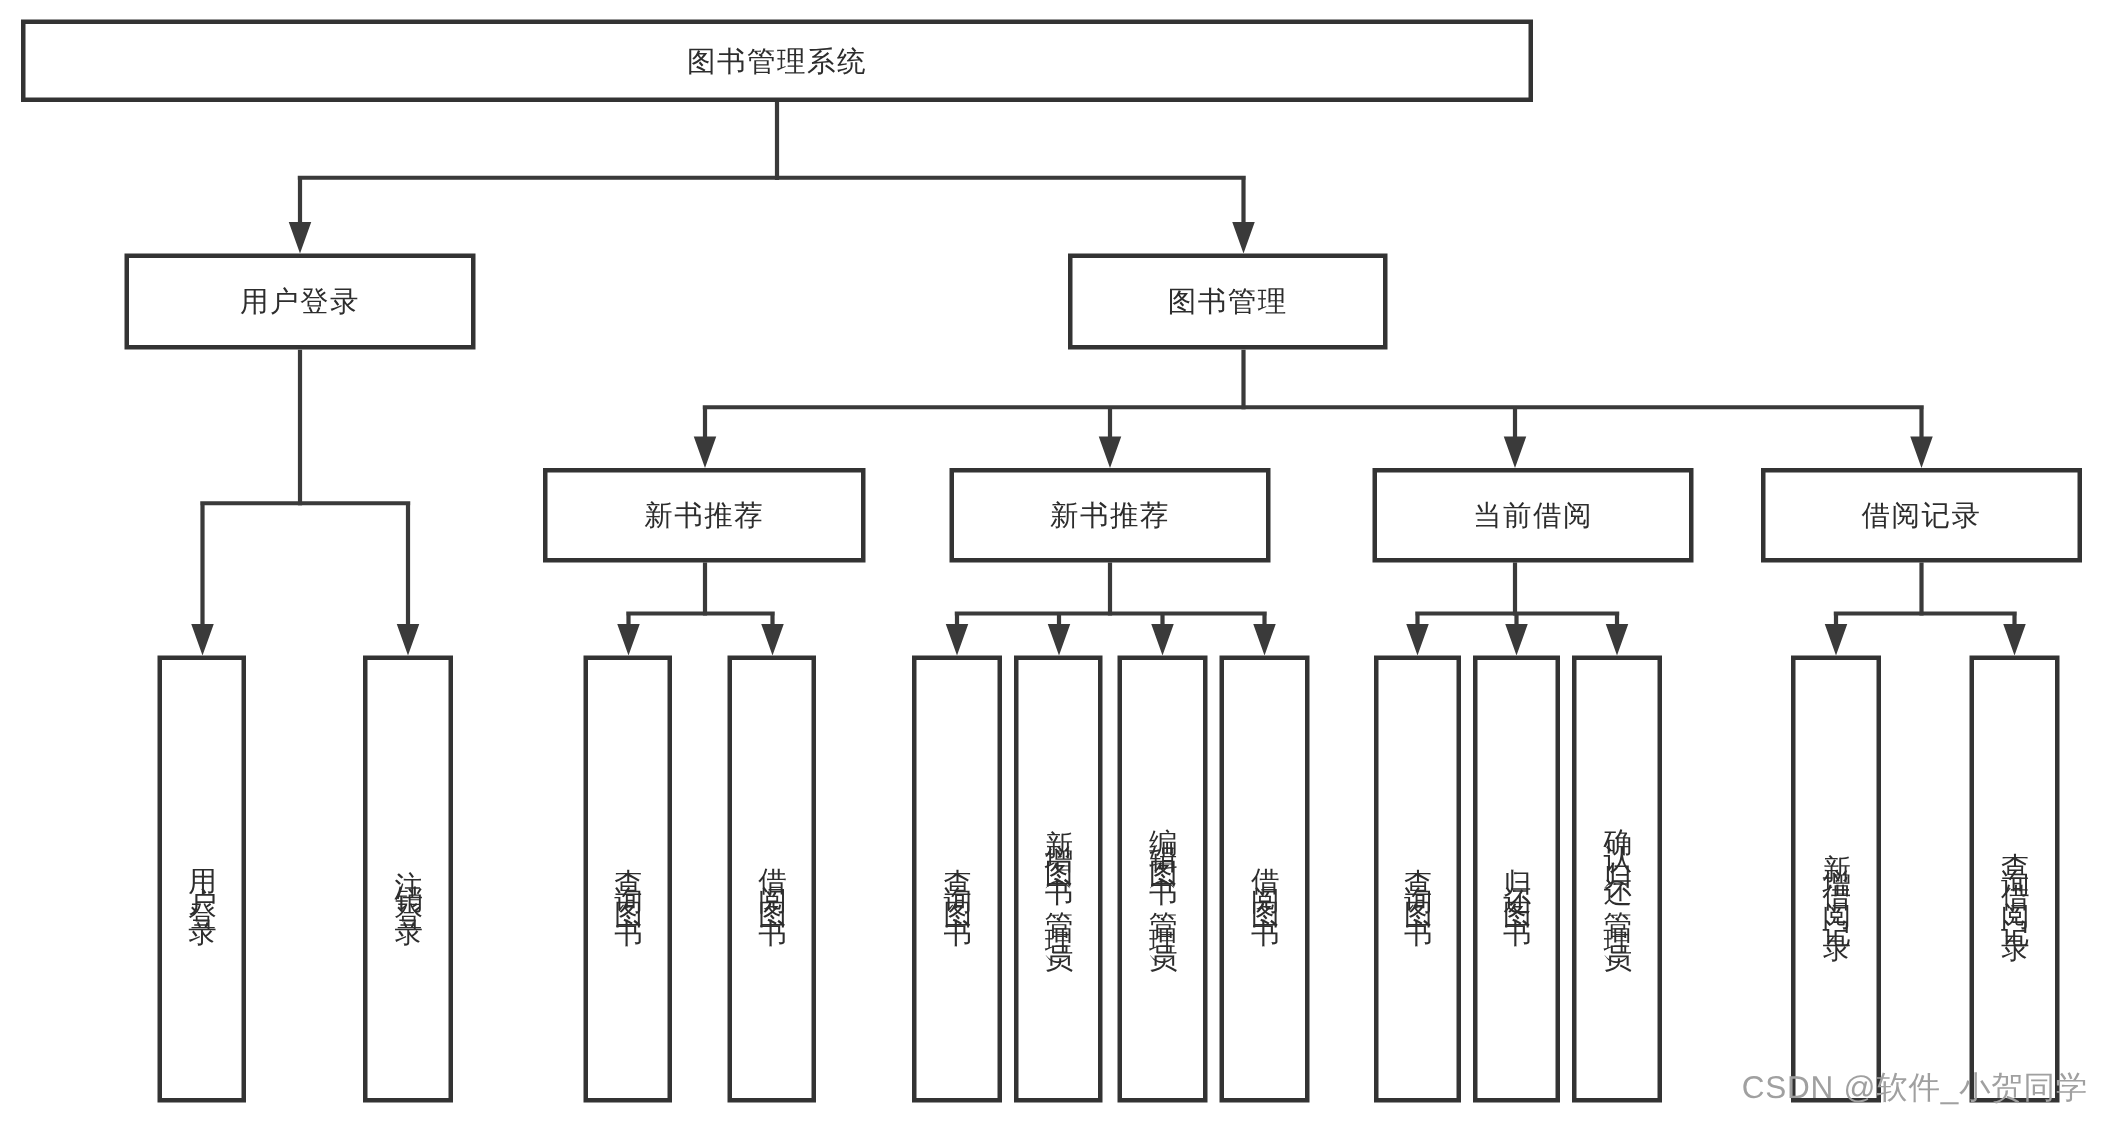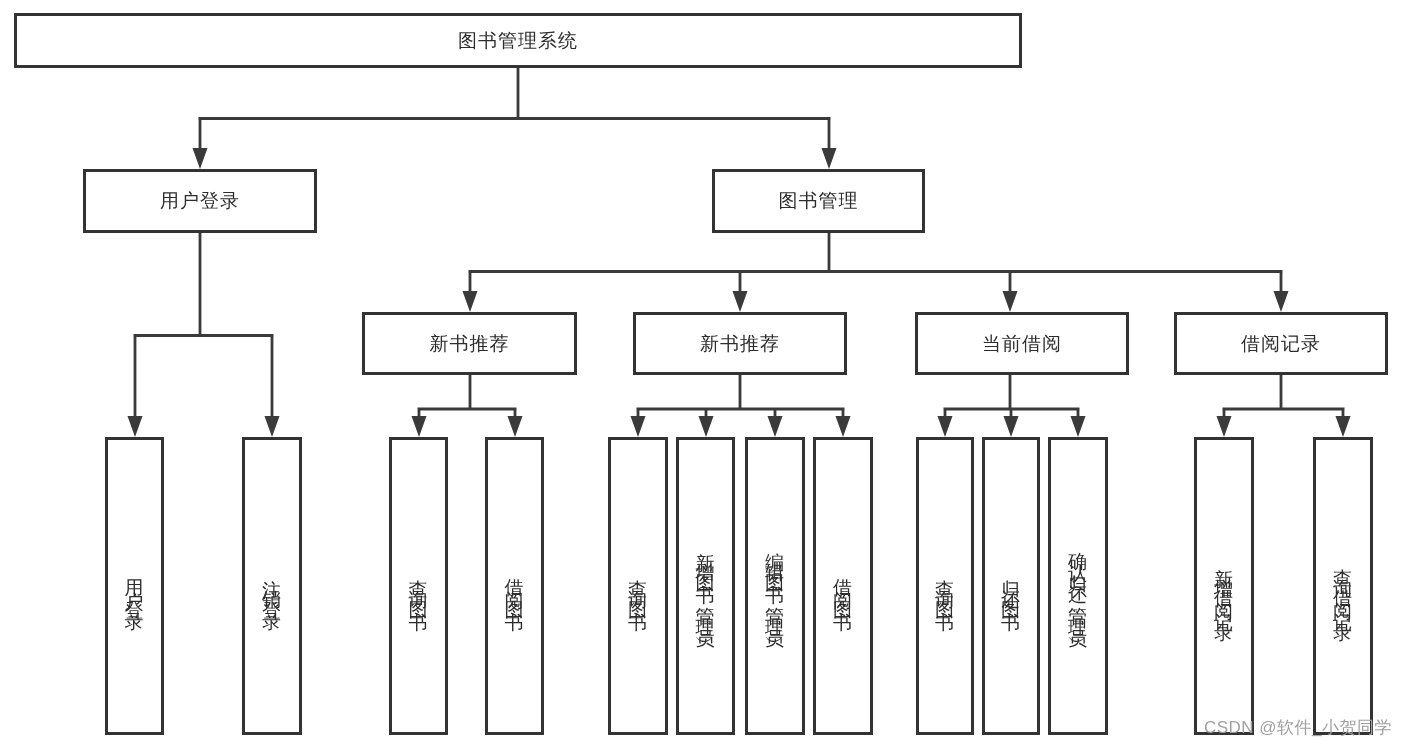--- a/index.html
+++ b/index.html
@@ -40,21 +40,21 @@
     text-orientation: mixed;
     font-size: 19px;
     line-height: 1;
     letter-spacing: 11px;
   }
   .vbox span { display: block; }
   .watermark {
     position: absolute;
     right: 13px;
     bottom: 8px;
-    font-size: 17px;
+    font-size: 21px;
     letter-spacing: 0.5px;
     color: var(--watermark, #a0a0a0);
     z-index: 3;
     white-space: nowrap;
   }
 </style>
 </head>
 <body>
 
 <div class="canvas">

